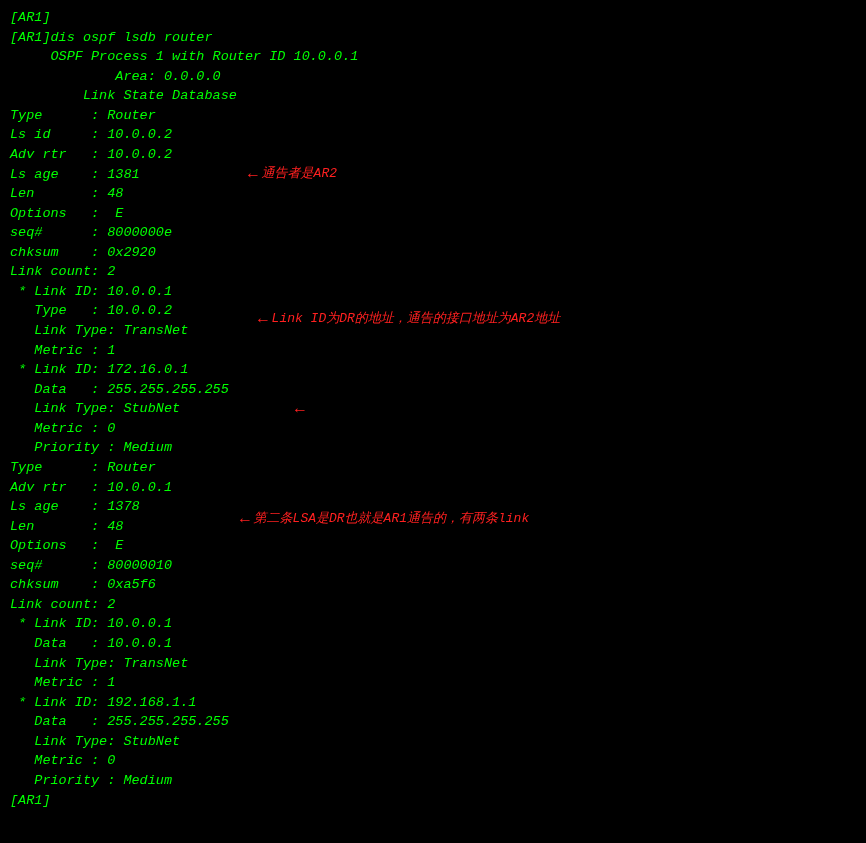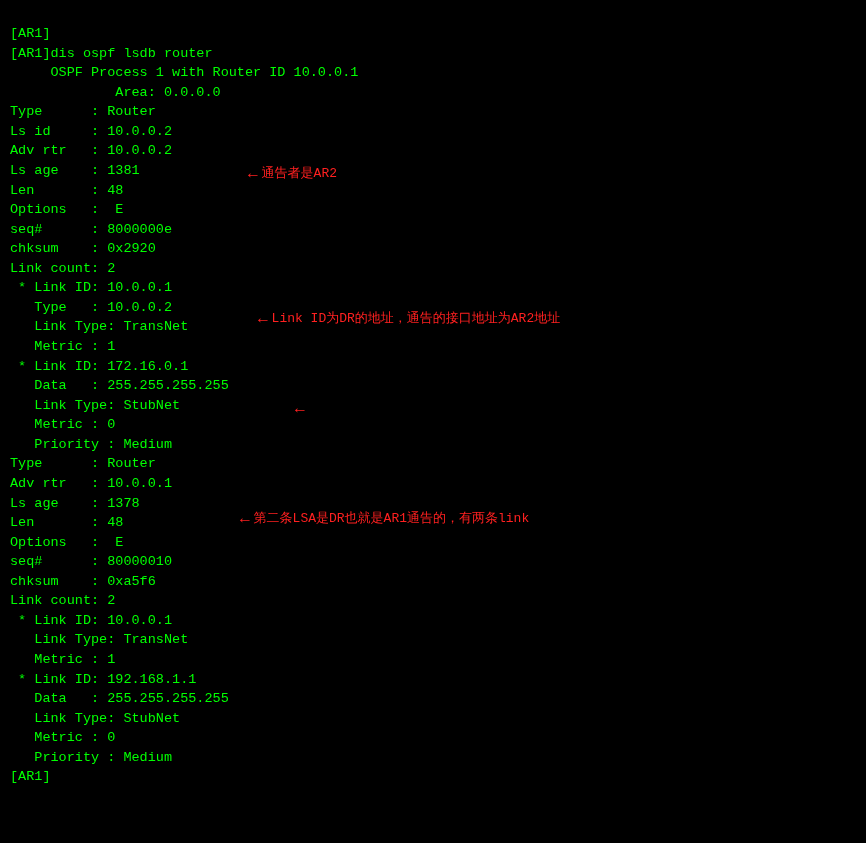--- a/index.html
+++ b/index.html
@@ -7,23 +7,24 @@
       background: #000;
       font-family: 'Courier New', Courier, monospace;
       font-size: 13.5px;
       color: #00ff00;
       width: 866px;
       min-height: 843px;
       overflow: hidden;
       position: relative;
     }
     .terminal {
-      padding: 24px 10px;
+      padding: 8px 10px;
       position: relative;
       line-height: 1.45;
+      font-style: italic;
     }
     .line {
       white-space: pre;
       display: block;
     }
     .annotation {
       position: absolute;
       color: #ff2020;
       font-family: 'Courier New', Courier, monospace;
       font-size: 13px;
@@ -42,20 +43,21 @@
 <body>
 
 <div class="terminal">
 
   <div id="lines-container">
       <div class="line">[AR1]</div>
       <div class="line">[AR1]dis ospf lsdb router</div>
       <div class="line"></div>
       <div class="line">     OSPF Process 1 with Router ID 10.0.0.1</div>
       <div class="line">             Area: 0.0.0.0</div>
+      <div class="line">         Link State Database</div>
       <div class="line"></div>
       <div class="line"></div>
       <div class="line">Type      : Router</div>
       <div class="line">Ls id     : 10.0.0.2</div>
       <div class="line">Adv rtr   : 10.0.0.2</div>
       <div class="line">Ls age    : 1381</div>
       <div class="line">Len       : 48</div>
       <div class="line">Options   :  E</div>
       <div class="line">seq#      : 8000000e</div>
       <div class="line">chksum    : 0x2920</div>
@@ -72,20 +74,21 @@
       <div class="line"></div>
       <div class="line">Type      : Router</div>
       <div class="line">Adv rtr   : 10.0.0.1</div>
       <div class="line">Ls age    : 1378</div>
       <div class="line">Len       : 48</div>
       <div class="line">Options   :  E</div>
       <div class="line">seq#      : 80000010</div>
       <div class="line">chksum    : 0xa5f6</div>
       <div class="line">Link count: 2</div>
       <div class="line"> * Link ID: 10.0.0.1</div>
+      <div class="line">   Data   : 10.0.0.1</div>
       <div class="line">   Link Type: TransNet</div>
       <div class="line">   Metric : 1</div>
       <div class="line"> * Link ID: 192.168.1.1</div>
       <div class="line">   Data   : 255.255.255.255</div>
       <div class="line">   Link Type: StubNet</div>
       <div class="line">   Metric : 0</div>
       <div class="line">   Priority : Medium</div>
       <div class="line"></div>
       <div class="line">[AR1]</div>
     </div>

